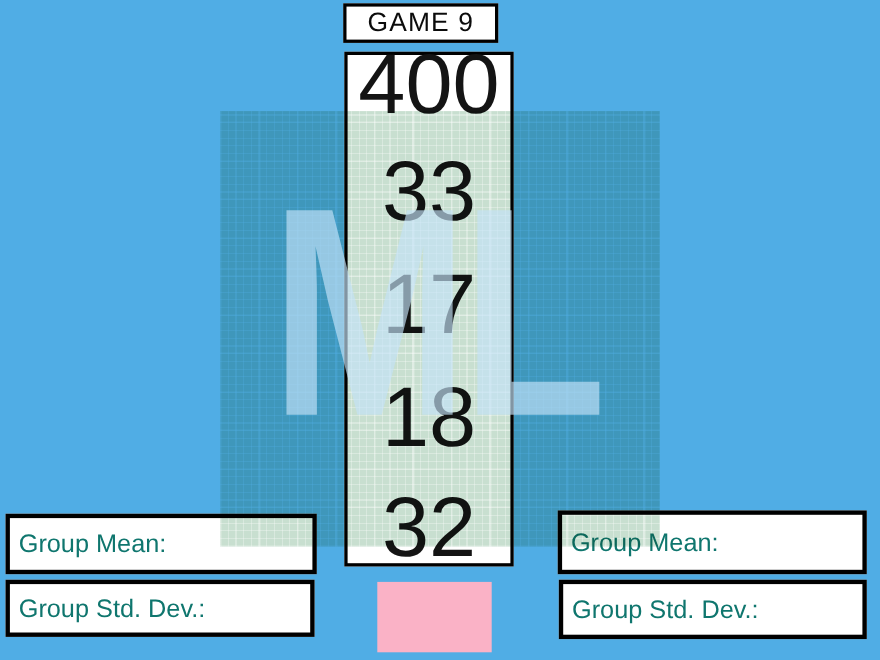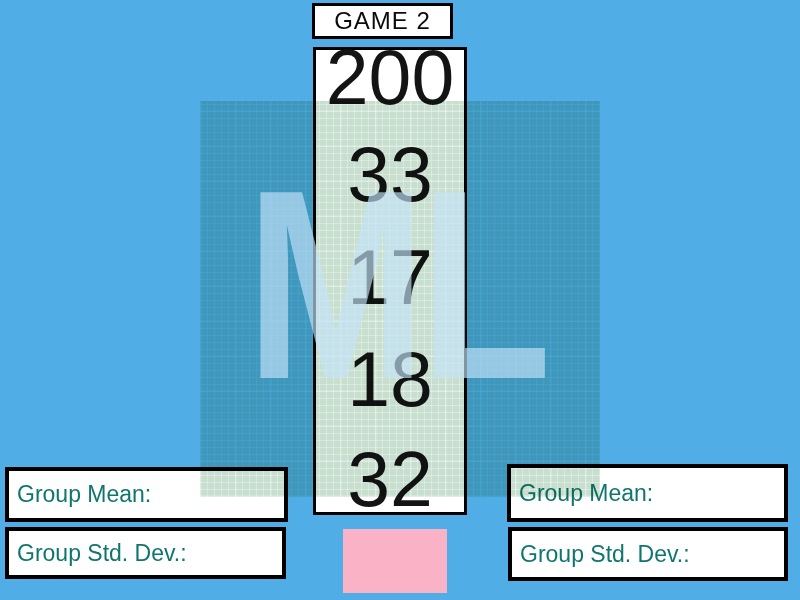--- a/index.html
+++ b/index.html
@@ -102,25 +102,25 @@
     width: 104px; height: 64px;
     background: #FAB2C6;
   }
 </style>
 </head>
 <body>
 
 <div class="stage">
 
   <div class="wbox game-title">
-    <span>GAME 2</span>
+    <span>GAME 9</span>
   </div>
 
   <div class="wbox column">
-    <div class="num n0">200</div>
+    <div class="num n0">400</div>
     <div class="num n1">33</div>
     <div class="num n2">17</div>
     <div class="num n3">18</div>
     <div class="num n4">32</div>
   </div>
 
   <div class="wbox panel left-mean">
     <span>Group Mean:</span>
   </div>
   <div class="wbox panel left-std">

